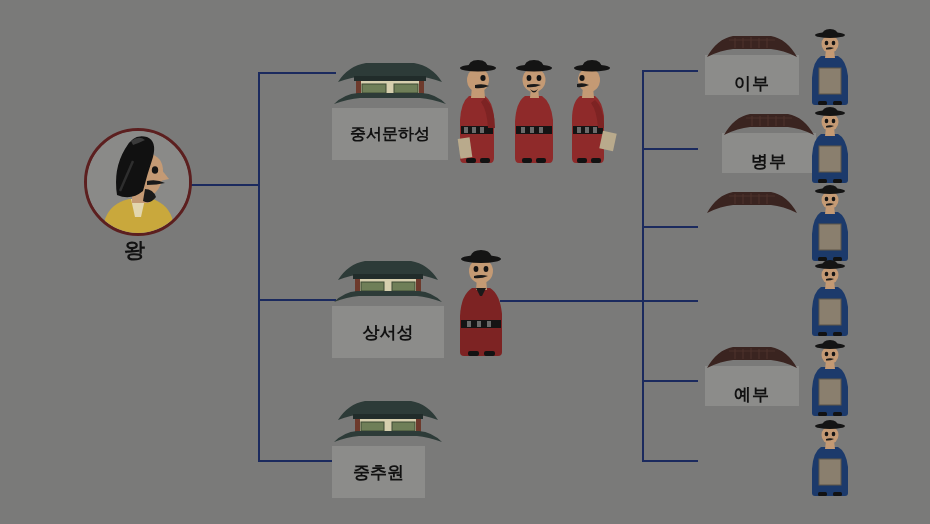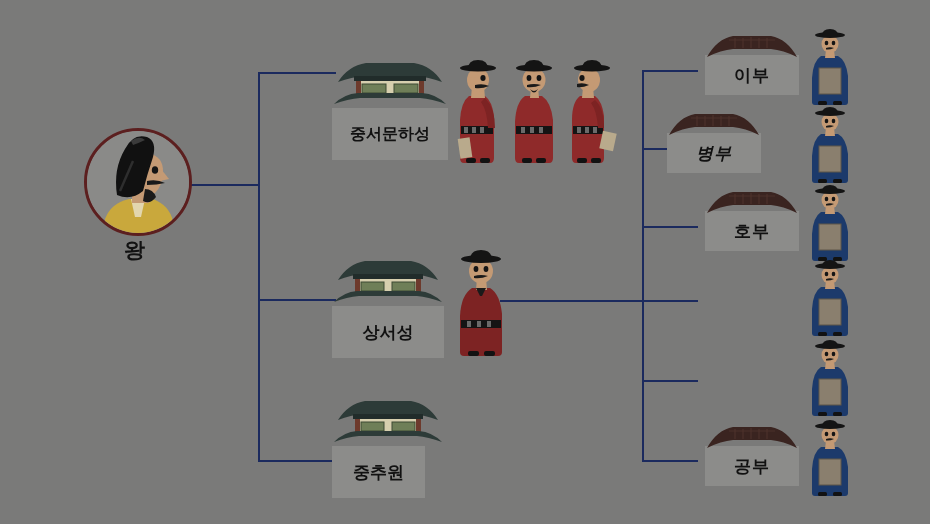--- a/index.html
+++ b/index.html
@@ -41,21 +41,21 @@
   .hall .base span{
     font-size:17px;font-weight:bold;color:#111;white-space:nowrap;letter-spacing:0px;
   }
   .hall-wide .base span{font-size:16px;}
 
   
   .ministry{position:absolute;width:94px;}
   .ministry .mroofwrap{position:relative;width:94px;height:22px;}
   .ministry .mbase{
     width:94px;height:40px;background:#8c8c8a;
-    display:flex;align-items:center;justify-content:center;
+    display:flex;align-items:flex-end;justify-content:center;
   }
   .ministry .mbase span{
     font-size:17px;font-weight:bold;color:#111;letter-spacing:1px;
   }
 
   
   .figure{position:absolute;}
 </style>
 </head>
 <body>
@@ -262,21 +262,21 @@
       <ellipse cx="20.5" cy="15" rx="1.8" ry="2.2" fill="#151515"></ellipse>
       <ellipse cx="27.5" cy="15" rx="1.8" ry="2.2" fill="#151515"></ellipse>
       <path d="M20 20 Q24 18.5 28 20 Q24 22 20 21.5 Z" fill="#1a1a1a"></path>
       <ellipse cx="24" cy="7" rx="15" ry="3" fill="#141414"></ellipse>
       <path d="M16 8 Q16 1 24 1 Q32 1 32 8 Z" fill="#141414"></path>
       <rect x="12" y="73" width="9" height="4" rx="1.5" fill="#121212"></rect>
       <rect x="27" y="73" width="9" height="4" rx="1.5" fill="#121212"></rect>
     </svg>
   </div>
 
-  <div class="ministry abs" style="left:667px;top:111px;font-style:italic;">
+  <div class="ministry abs" style="left:722px;top:111px;">
     <div class="mroofwrap">
       <svg viewBox="0 0 94 26" width="94" height="26">
         <path d="M2 24 Q12 6 28 3 L66 3 Q82 6 92 24 Q78 17 66 16 L28 16 Q16 17 2 24 Z" fill="#3a2420"></path>
         <path d="M24 7 L70 7" stroke="#4a302a" stroke-width="1"></path>
         <path d="M30 5 L30 15 M38 5 L38 15 M46 4 L46 15 M54 5 L54 15 M62 5 L62 15" stroke="#4e332c" stroke-width="1"></path>
       </svg>
     </div>
     <div class="mbase">
       <span>병부</span>
     </div>
@@ -298,23 +298,20 @@
   </div>
 
   <div class="ministry abs" style="left:705px;top:189px;">
     <div class="mroofwrap">
       <svg viewBox="0 0 94 26" width="94" height="26">
         <path d="M2 24 Q12 6 28 3 L66 3 Q82 6 92 24 Q78 17 66 16 L28 16 Q16 17 2 24 Z" fill="#3a2420"></path>
         <path d="M24 7 L70 7" stroke="#4a302a" stroke-width="1"></path>
         <path d="M30 5 L30 15 M38 5 L38 15 M46 4 L46 15 M54 5 L54 15 M62 5 L62 15" stroke="#4e332c" stroke-width="1"></path>
       </svg>
     </div>
-    <div class="mbase">
-      <span>호부</span>
-    </div>
   </div>
   <div class="figure" style="left:806px;top:184px;">
     <svg width="48" height="82" viewBox="0 0 48 82">
       <path d="M15 28 Q7 33 6 50 L6 74 Q6 77 9 77 L39 77 Q42 77 42 74 L42 48 Q40 32 32 28 Z" fill="#1c3a6b"></path>
       <rect x="13" y="40" width="22" height="26" fill="#8a7f6e" stroke="#5f5648" stroke-width="1"></rect>
       <path d="M20 22 L28 22 L29 30 L19 30 Z" fill="#c49a74"></path>
       <ellipse cx="24" cy="16" rx="8.5" ry="9" fill="#c49a74"></ellipse>
       <ellipse cx="20.5" cy="15" rx="1.8" ry="2.2" fill="#151515"></ellipse>
       <ellipse cx="27.5" cy="15" rx="1.8" ry="2.2" fill="#151515"></ellipse>
       <path d="M20 20 Q24 18.5 28 20 Q24 22 20 21.5 Z" fill="#1a1a1a"></path>
@@ -334,48 +331,48 @@
       <ellipse cx="20.5" cy="15" rx="1.8" ry="2.2" fill="#151515"></ellipse>
       <ellipse cx="27.5" cy="15" rx="1.8" ry="2.2" fill="#151515"></ellipse>
       <path d="M20 20 Q24 18.5 28 20 Q24 22 20 21.5 Z" fill="#1a1a1a"></path>
       <ellipse cx="24" cy="7" rx="15" ry="3" fill="#141414"></ellipse>
       <path d="M16 8 Q16 1 24 1 Q32 1 32 8 Z" fill="#141414"></path>
       <rect x="12" y="73" width="9" height="4" rx="1.5" fill="#121212"></rect>
       <rect x="27" y="73" width="9" height="4" rx="1.5" fill="#121212"></rect>
     </svg>
   </div>
 
-  <div class="figure" style="left:806px;top:339px;">
-    <svg width="48" height="82" viewBox="0 0 48 82">
-      <path d="M15 28 Q7 33 6 50 L6 74 Q6 77 9 77 L39 77 Q42 77 42 74 L42 48 Q40 32 32 28 Z" fill="#1c3a6b"></path>
-      <rect x="13" y="40" width="22" height="26" fill="#8a7f6e" stroke="#5f5648" stroke-width="1"></rect>
-      <path d="M20 22 L28 22 L29 30 L19 30 Z" fill="#c49a74"></path>
-      <ellipse cx="24" cy="16" rx="8.5" ry="9" fill="#c49a74"></ellipse>
-      <ellipse cx="20.5" cy="15" rx="1.8" ry="2.2" fill="#151515"></ellipse>
-      <ellipse cx="27.5" cy="15" rx="1.8" ry="2.2" fill="#151515"></ellipse>
-      <path d="M20 20 Q24 18.5 28 20 Q24 22 20 21.5 Z" fill="#1a1a1a"></path>
-      <ellipse cx="24" cy="7" rx="15" ry="3" fill="#141414"></ellipse>
-      <path d="M16 8 Q16 1 24 1 Q32 1 32 8 Z" fill="#141414"></path>
-      <rect x="12" y="73" width="9" height="4" rx="1.5" fill="#121212"></rect>
-      <rect x="27" y="73" width="9" height="4" rx="1.5" fill="#121212"></rect>
-    </svg>
-  </div>
-
-  <div class="ministry abs" style="left:705px;top:424px;">
+  <div class="ministry abs" style="left:705px;top:344px;">
     <div class="mroofwrap">
       <svg viewBox="0 0 94 26" width="94" height="26">
         <path d="M2 24 Q12 6 28 3 L66 3 Q82 6 92 24 Q78 17 66 16 L28 16 Q16 17 2 24 Z" fill="#3a2420"></path>
         <path d="M24 7 L70 7" stroke="#4a302a" stroke-width="1"></path>
         <path d="M30 5 L30 15 M38 5 L38 15 M46 4 L46 15 M54 5 L54 15 M62 5 L62 15" stroke="#4e332c" stroke-width="1"></path>
       </svg>
     </div>
     <div class="mbase">
-      <span>공부</span>
-    </div>
-  </div>
+      <span>예부</span>
+    </div>
+  </div>
+  <div class="figure" style="left:806px;top:339px;">
+    <svg width="48" height="82" viewBox="0 0 48 82">
+      <path d="M15 28 Q7 33 6 50 L6 74 Q6 77 9 77 L39 77 Q42 77 42 74 L42 48 Q40 32 32 28 Z" fill="#1c3a6b"></path>
+      <rect x="13" y="40" width="22" height="26" fill="#8a7f6e" stroke="#5f5648" stroke-width="1"></rect>
+      <path d="M20 22 L28 22 L29 30 L19 30 Z" fill="#c49a74"></path>
+      <ellipse cx="24" cy="16" rx="8.5" ry="9" fill="#c49a74"></ellipse>
+      <ellipse cx="20.5" cy="15" rx="1.8" ry="2.2" fill="#151515"></ellipse>
+      <ellipse cx="27.5" cy="15" rx="1.8" ry="2.2" fill="#151515"></ellipse>
+      <path d="M20 20 Q24 18.5 28 20 Q24 22 20 21.5 Z" fill="#1a1a1a"></path>
+      <ellipse cx="24" cy="7" rx="15" ry="3" fill="#141414"></ellipse>
+      <path d="M16 8 Q16 1 24 1 Q32 1 32 8 Z" fill="#141414"></path>
+      <rect x="12" y="73" width="9" height="4" rx="1.5" fill="#121212"></rect>
+      <rect x="27" y="73" width="9" height="4" rx="1.5" fill="#121212"></rect>
+    </svg>
+  </div>
+
   <div class="figure" style="left:806px;top:419px;">
     <svg width="48" height="82" viewBox="0 0 48 82">
       <path d="M15 28 Q7 33 6 50 L6 74 Q6 77 9 77 L39 77 Q42 77 42 74 L42 48 Q40 32 32 28 Z" fill="#1c3a6b"></path>
       <rect x="13" y="40" width="22" height="26" fill="#8a7f6e" stroke="#5f5648" stroke-width="1"></rect>
       <path d="M20 22 L28 22 L29 30 L19 30 Z" fill="#c49a74"></path>
       <ellipse cx="24" cy="16" rx="8.5" ry="9" fill="#c49a74"></ellipse>
       <ellipse cx="20.5" cy="15" rx="1.8" ry="2.2" fill="#151515"></ellipse>
       <ellipse cx="27.5" cy="15" rx="1.8" ry="2.2" fill="#151515"></ellipse>
       <path d="M20 20 Q24 18.5 28 20 Q24 22 20 21.5 Z" fill="#1a1a1a"></path>
       <ellipse cx="24" cy="7" rx="15" ry="3" fill="#141414"></ellipse>

